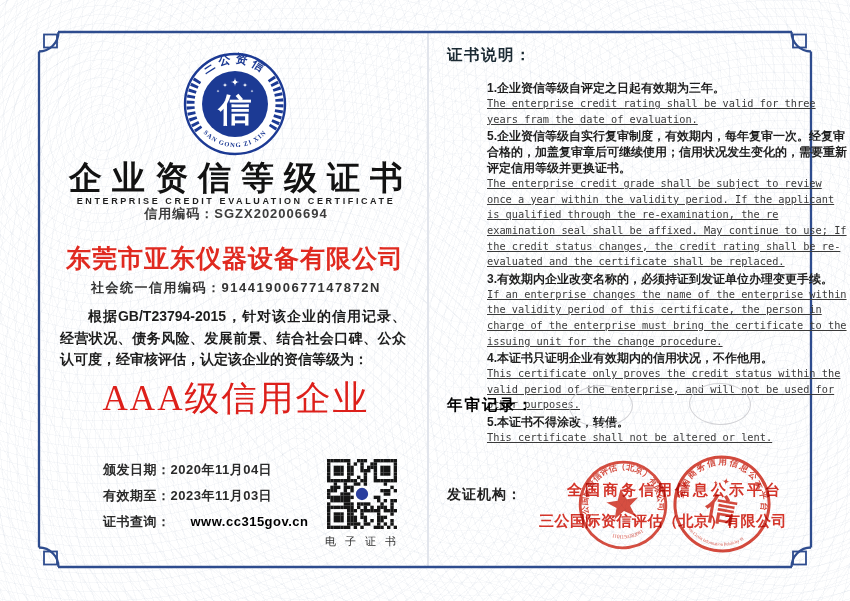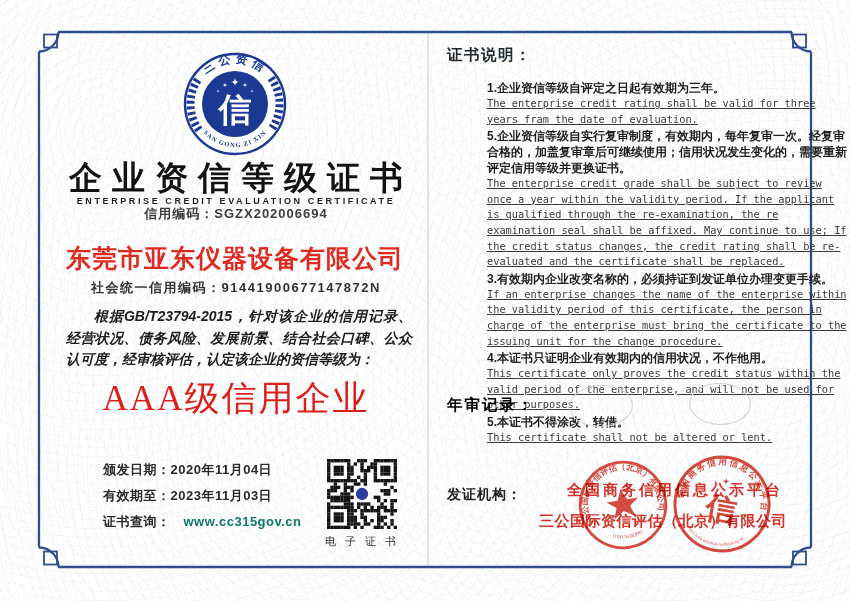--- a/index.html
+++ b/index.html
@@ -25,29 +25,29 @@
   #title{left:40px;top:156px;width:392px;text-align:center;font-family:"Liberation Serif",serif;
          font-weight:bold;font-size:33px;letter-spacing:10px;text-indent:10px;color:#121212;}
   #title-en{left:40px;top:196px;width:392px;text-align:center;font-weight:bold;
             font-size:9px;letter-spacing:2.6px;color:#1e1e1e;}
   #credit-code{left:40px;top:205px;width:392px;text-align:center;font-weight:bold;
                font-size:13px;letter-spacing:1px;color:#3c3c3c;}
   #company{left:25px;top:242px;width:420px;text-align:center;font-weight:bold;
            font-size:25px;letter-spacing:1px;color:#e02a20;}
   #unified-code{left:40px;top:279px;width:392px;text-align:center;font-weight:bold;
                 font-size:13px;letter-spacing:1.5px;color:#333;}
-  #body-par{left:66px;top:306px;width:346px;font-weight:bold;font-size:14px;color:#1d1d1d;
-            line-height:21.5px;text-indent:2em;text-align:justify;font-style:italic;}
+  #body-par{left:60px;top:306px;width:346px;font-weight:bold;font-size:14px;color:#1d1d1d;
+            line-height:21.5px;text-indent:2em;text-align:justify;}
   #rating{left:40px;top:375px;width:392px;text-align:center;font-family:"Liberation Serif",serif;
           font-weight:normal;font-size:35px;letter-spacing:2px;color:#dd1f1a;}
   .date-line{left:103px;font-weight:bold;font-size:13px;color:#2a2a2a;letter-spacing:.5px;}
   #issue-date{top:461px;}
   #valid-until{top:487px;}
   #query-line{top:513px;}
-  #query-line .url{margin-left:13px;color:#0f766e;text-align:right;}
+  #query-line .url{margin-left:20px;color:#000000;text-align:right;}
   #qr{left:327px;top:459px;width:70px;height:70px;}
   #qr-caption{left:312px;top:534px;width:100px;text-align:center;font-size:11px;
               letter-spacing:3px;color:#2f2f2f;}
 
   
   #instr-heading{left:447px;top:45px;font-weight:bold;font-size:15.5px;letter-spacing:1.5px;color:#1b2a33;}
   #instructions-list{left:447px;top:79px;width:360px;margin-left:40px;}
   .instr-zh{font-size:12px;font-weight:bold;color:#1e1e1e;line-height:16px;margin-top:1px;}
   .instr-en{font-size:10.3px;font-family:"DejaVu Sans Mono",monospace;color:#3a3a3a;line-height:15.6px;text-decoration:underline;}
   #annual-label{left:447px;top:395px;font-weight:bold;font-size:15.5px;letter-spacing:2px;color:#000000;text-align:right;}

